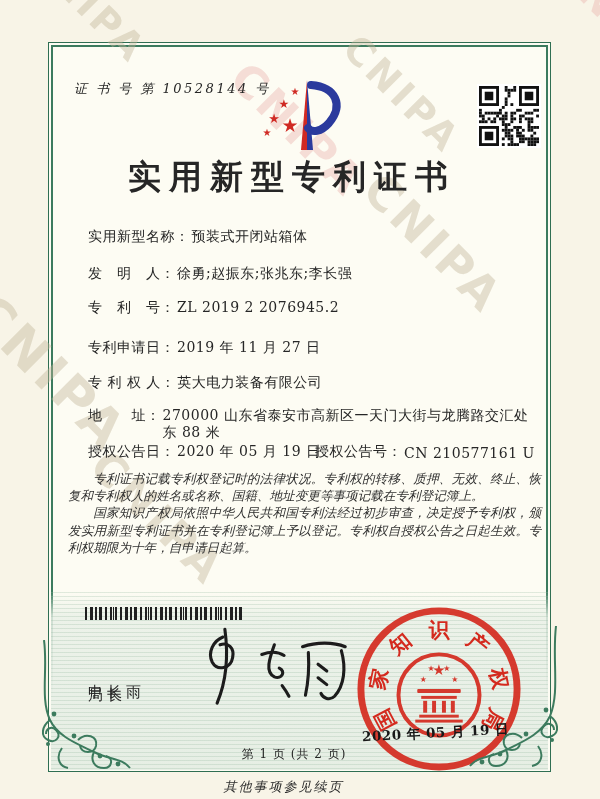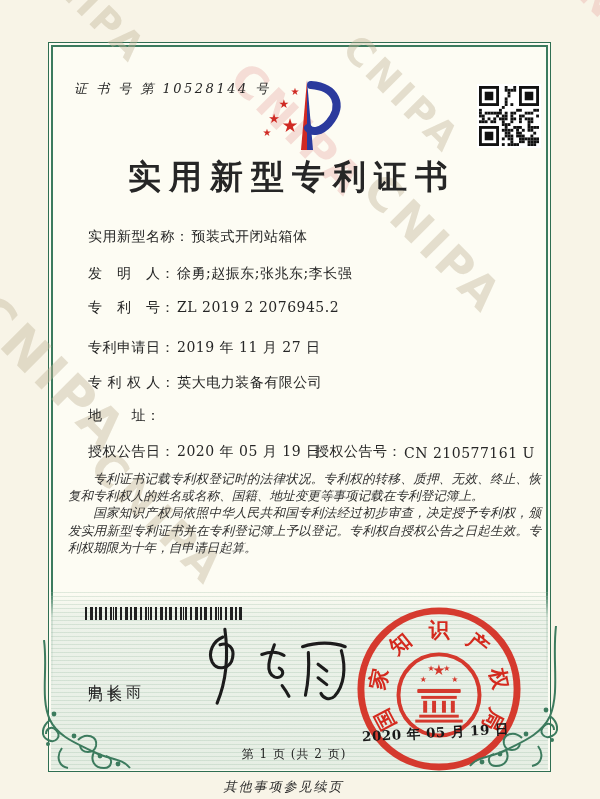--- a/index.html
+++ b/index.html
@@ -261,20 +261,24 @@
   <div class="field" style="top:339px;">
     <span class="lbl">专利申请日：</span>
     <span class="val">2019 年 11 月 27 日</span>
   </div>
   <div class="field" style="top:374px;">
     <span class="lbl">专 利 权 人：</span>
     <span class="val">英大电力装备有限公司</span>
   </div>
   <div class="field" style="top:407px;">
     <span class="lbl">地　　址：</span>
+    <span class="val addr-val">
+      <span>270000 山东省泰安市高新区一天门大街与龙腾路交汇处</span><br>
+      <span>东 88 米</span>
+    </span>
   </div>
   <div class="field" style="top:443px;">
     <span class="lbl">授权公告日：</span>
     <span class="val">2020 年 05 月 19 日</span>
   </div>
   <div class="field" style="top:443px; left:315px;align-items:flex-end;">
     <span class="lbl">授权公告号：</span>
     <span class="val">CN 210577161 U</span>
   </div>
 

